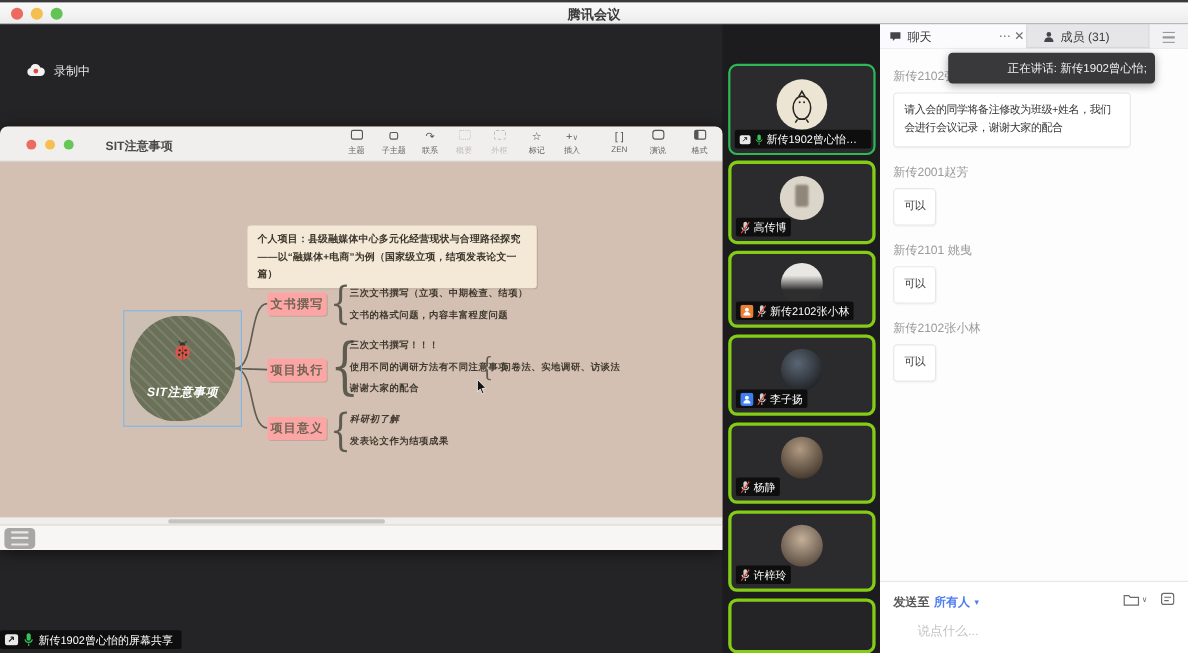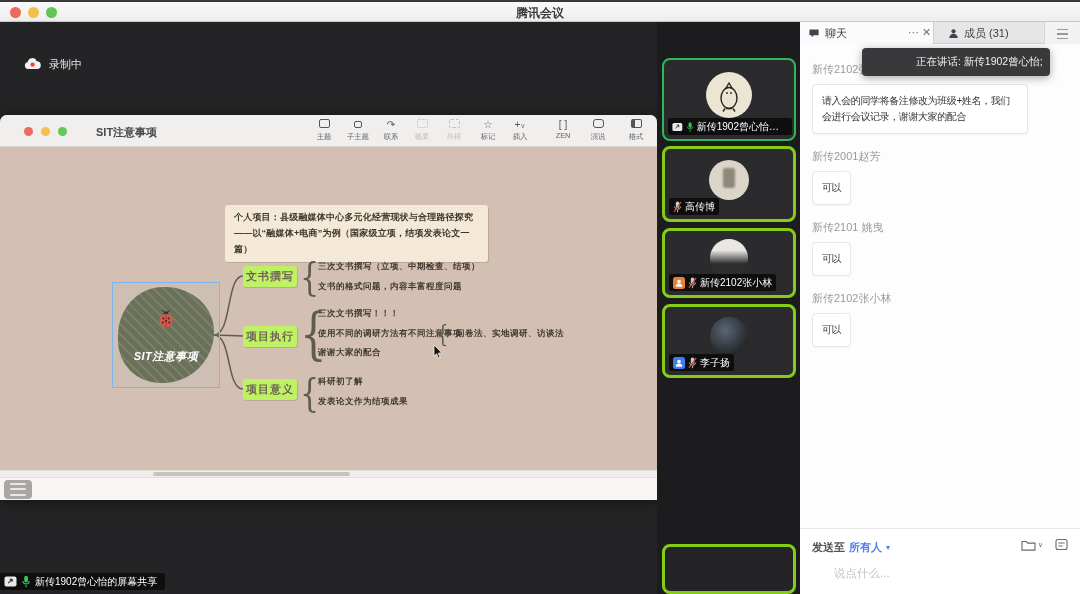--- a/index.html
+++ b/index.html
@@ -28,21 +28,21 @@
   .tb-item .g .bx { display:inline-block; width:11px; height:9px; border:1.2px solid #555; border-radius:2px; }
   .tb-item .lbl { display:block; font-size:8px; color:#666; transform:scale(.92); }
   .tb-item.dis .g, .tb-item.dis .g .bx { color:#c2bfba; border-color:#c2bfba; }
   .tb-item.dis .lbl { color:#c2bfba; }
   .caret { font-size:7px; color:#777; }
 
   
   .mm-canvas { position:absolute; left:0; top:32px; width:657px; height:330px; background:#d3c0b2; overflow:hidden; }
   .topic { position:absolute; background:#f3e9d6; box-shadow:1px 1px 0 rgba(120,95,75,.25); border-radius:3px; color:#3d362c; }
   .topic.float { left:225px; top:58px; width:263px; padding:5px 9px; font-size:9px; font-weight:bold; line-height:1.75; letter-spacing:.2px; }
-  .node { position:absolute; left:243px; width:54px; height:21px; background:#bef264; border-radius:3px; box-shadow:1px 1px 0 rgba(120,95,75,.25); font-size:11px; font-weight:bold; color:#6e6454; display:flex; align-items:center; justify-content:center; letter-spacing:1px; }
+  .node { position:absolute; left:243px; width:54px; height:21px; background:#fca5a5; border-radius:3px; box-shadow:1px 1px 0 rgba(120,95,75,.25); font-size:11px; font-weight:bold; color:#6e6454; display:flex; align-items:center; justify-content:center; letter-spacing:1px; }
   .leaf { position:absolute; left:318px; font-size:8.5px; font-weight:bold; color:#40392f; letter-spacing:.5px; white-space:nowrap; }
   .brace { position:absolute; font-family:"DejaVu Serif",serif; color:#5e5b50; font-weight:normal; transform:scaleX(.75); transform-origin:left center; }
   .blob { position:absolute; left:118px; top:140px; width:96px; height:96px; background:#6a7158;
           background-image:repeating-linear-gradient(45deg, rgba(255,255,255,.10) 0 2px, rgba(0,0,0,0) 2px 7px);
           border-radius:48% 52% 55% 45% / 52% 48% 55% 45%; }
   .blob .lady { position:absolute; left:50%; top:22px; transform:translateX(-50%); }
   .blob .ctext { position:absolute; left:0; right:0; top:62px; text-align:center; color:#fff; font-style:italic; font-size:11px; font-weight:bold; letter-spacing:.5px; }
   .sel-rect { position:absolute; left:112px; top:135px; width:108px; height:106px; border:1px solid #7db6e8; background:rgba(140,190,235,.06); }
   .mm-svg { position:absolute; left:0; top:0; }
   .cursor { position:absolute; left:433px; top:198px; }
@@ -211,21 +211,21 @@
         <div class="node" style="top:179px;">项目执行</div>
         <div class="brace" style="left:300px; top:154px; font-size:56px;">{</div>
         <div class="leaf" style="top:161px;">三次文书撰写！！！</div>
         <div class="leaf" style="top:181px;">使用不同的调研方法有不同注意事项</div>
         <div class="brace" style="left:437px; top:173px; font-size:24px;">{</div>
         <div class="leaf" style="left:456px; top:181px;">问卷法、实地调研、访谈法</div>
         <div class="leaf" style="top:200px;">谢谢大家的配合</div>
 
         <div class="node" style="top:232px;">项目意义</div>
         <div class="brace" style="left:300px; top:222px; font-size:40px;">{</div>
-        <div class="leaf" style="top:229px;">科研初了解</div>
+        <div class="leaf" style="top:229px;font-style:italic;">科研初了解</div>
         <div class="leaf" style="top:249px;">发表论文作为结项成果</div>
 
         <svg class="cursor" width="10" height="14" viewBox="0 0 10 14">
           <path d="M1 0 L1 11 L3.6 8.7 L5.4 13 L7 12.2 L5.2 8.2 L8.6 7.8 Z" fill="#141414" stroke="#fff" stroke-width="0.7"></path>
         </svg>
 
         <div class="mm-scroll">
           <div class="thumb"></div>
         </div>
       </div>
@@ -323,21 +323,45 @@
         <svg width="9" height="12" viewBox="0 0 12 16">
           <rect x="3.8" y="0.8" width="4.6" height="8.4" rx="2.3" fill="#cfcfcf"></rect>
           <path d="M2 7.6 a4.2 4.4 0 0 0 8.2 0" stroke="#cfcfcf" stroke-width="1.3" fill="none"></path>
           <line x1="6.1" y1="12.2" x2="6.1" y2="15" stroke="#cfcfcf" stroke-width="1.3"></line>
           <line x1="1.2" y1="14.6" x2="10.8" y2="1.2" stroke="#e5493d" stroke-width="1.5"></line>
         </svg>
         <span class="nm">李子扬</span>
       </div>
     </div>
 
-
+    <div class="tile" style="top:362px; height:74px;">
+      <div class="avatar" style="top:10px; width:38px; height:38px; background:radial-gradient(circle at 45% 30%, #b09a82, #46392d 80%);"></div>
+      <div class="tile-label">
+        <svg width="9" height="12" viewBox="0 0 12 16">
+          <rect x="3.8" y="0.8" width="4.6" height="8.4" rx="2.3" fill="#cfcfcf"></rect>
+          <path d="M2 7.6 a4.2 4.4 0 0 0 8.2 0" stroke="#cfcfcf" stroke-width="1.3" fill="none"></path>
+          <line x1="6.1" y1="12.2" x2="6.1" y2="15" stroke="#cfcfcf" stroke-width="1.3"></line>
+          <line x1="1.2" y1="14.6" x2="10.8" y2="1.2" stroke="#e5493d" stroke-width="1.5"></line>
+        </svg>
+        <span class="nm">杨静</span>
+      </div>
+    </div>
+
+    <div class="tile" style="top:442px; height:74px;">
+      <div class="avatar" style="top:10px; width:38px; height:38px; background:radial-gradient(circle at 50% 35%, #c4b09a, #5c4e42 80%);"></div>
+      <div class="tile-label">
+        <svg width="9" height="12" viewBox="0 0 12 16">
+          <rect x="3.8" y="0.8" width="4.6" height="8.4" rx="2.3" fill="#cfcfcf"></rect>
+          <path d="M2 7.6 a4.2 4.4 0 0 0 8.2 0" stroke="#cfcfcf" stroke-width="1.3" fill="none"></path>
+          <line x1="6.1" y1="12.2" x2="6.1" y2="15" stroke="#cfcfcf" stroke-width="1.3"></line>
+          <line x1="1.2" y1="14.6" x2="10.8" y2="1.2" stroke="#e5493d" stroke-width="1.5"></line>
+        </svg>
+        <span class="nm">许梓玲</span>
+      </div>
+    </div>
 
     <div class="tile" style="top:522px; height:50px; background:#242426;"></div>
   </div>
 
   <div class="chat">
     <div class="tabbar">
       <div class="tab chat-tab">
         <svg width="12" height="11" viewBox="0 0 13 12">
           <path d="M1.5 1.5 h10 a0 0 0 0 1 0 0 v6.5 h-5.2 l-2.3 2 v-2 h-2.5 z" fill="#44444a"></path>
         </svg>

